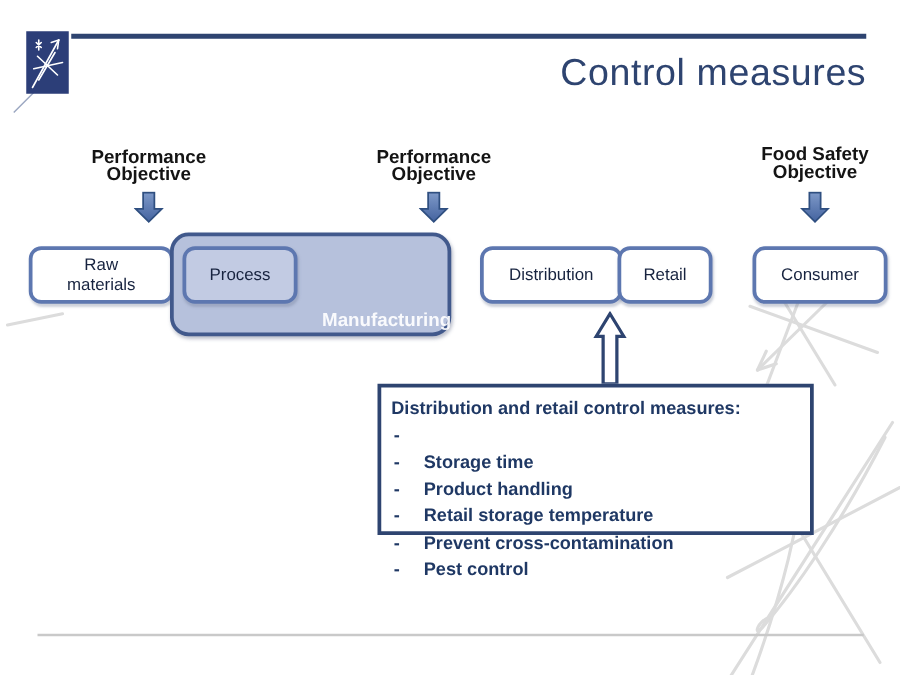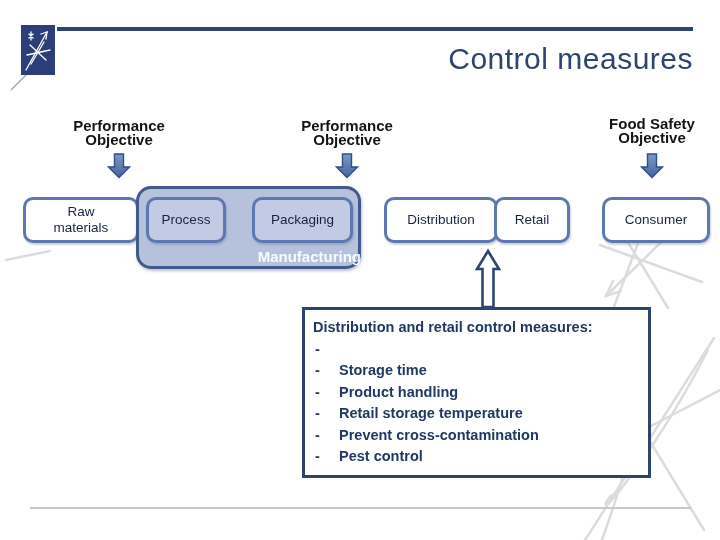--- a/index.html
+++ b/index.html
@@ -43,33 +43,33 @@
   .box-raw          { left:23px;  width:116px; padding:0 14px; }
   .box-distribution { left:384px; width:114px; }
   .box-retail       { left:494px; width:76px; }
   .box-consumer     { left:602px; width:108px; }
 
   .mfg-group {
     left:136px; top:186px; width:225px; height:83px; box-sizing:border-box;
     background:#b6c1dc; border:3px solid #41598c; border-radius:15px;
     box-shadow:1px 2px 3px rgba(90,100,130,0.4);
   }
-  .box-process   { left:146px; width:80px; background:#c2cbe3; }
+  .box-process   { left:146px; width:92px; background:#c2cbe3; }
   .box-packaging { left:252px; width:101px; background:#c2cbe3; }
   .mfg-label {
     left:136px; top:248px; width:225px; text-align:right;
     font-size:15px; font-weight:bold; color:rgba(255,255,255,0.92);
   }
 
   
   .up-arrow { left:472px; top:249px; width:32px; height:60px; }
 
   
   .callout {
-    left:302px; top:307px; width:349px; height:171px; box-sizing:border-box;
+    left:302px; top:307px; width:349px; height:121px; box-sizing:border-box;
     background:#ffffff; border:3px solid #2e4470; padding:7px 8px 0 8px;
     color:#1f3864;
   }
   .callout-title { font-size:14.5px; font-weight:bold; line-height:21.5px; }
   .callout ul { list-style:none; margin:0; padding:0; }
   .callout li { display:flex; font-size:14.5px; font-weight:bold; line-height:21.5px; }
   .callout li .marker { width:26px; flex:0 0 26px; padding-left:2px; box-sizing:border-box; }
 
   
   .bottom-rule { left:30px; top:507px; width:661px; height:2px; background:#c9c9c9; }
@@ -130,21 +130,20 @@
     <path d="M7.5,1 L16.5,1 L16.5,14 L22.5,14 L12,24.5 L1.5,14 L7.5,14 Z" fill="url(#dg)" stroke="#2f4f80" stroke-width="1.4"></path>
   </svg>
   <svg class="layer down-arrow da-3" viewBox="0 0 24 26">
     <path d="M7.5,1 L16.5,1 L16.5,14 L22.5,14 L12,24.5 L1.5,14 L7.5,14 Z" fill="url(#dg)" stroke="#2f4f80" stroke-width="1.4"></path>
   </svg>
 
   <div class="layer flow-box box-raw">Raw materials</div>
 
   <div class="layer mfg-group"></div>
   <div class="layer flow-box box-process">Process</div>
-  <div class="layer flow-box box-packaging">Packaging</div>
   <div class="layer mfg-label">Manufacturing</div>
 
   <div class="layer flow-box box-distribution">Distribution</div>
   <div class="layer flow-box box-retail">Retail</div>
   <div class="layer flow-box box-consumer">Consumer</div>
 
   <svg class="layer up-arrow" viewBox="0 0 32 60">
     <path d="M16,2 L27,20 L21.5,20 L21.5,58 L10.5,58 L10.5,20 L5,20 Z" fill="#ffffff" stroke="#2e4470" stroke-width="2.6" stroke-linejoin="miter"></path>
   </svg>
 

